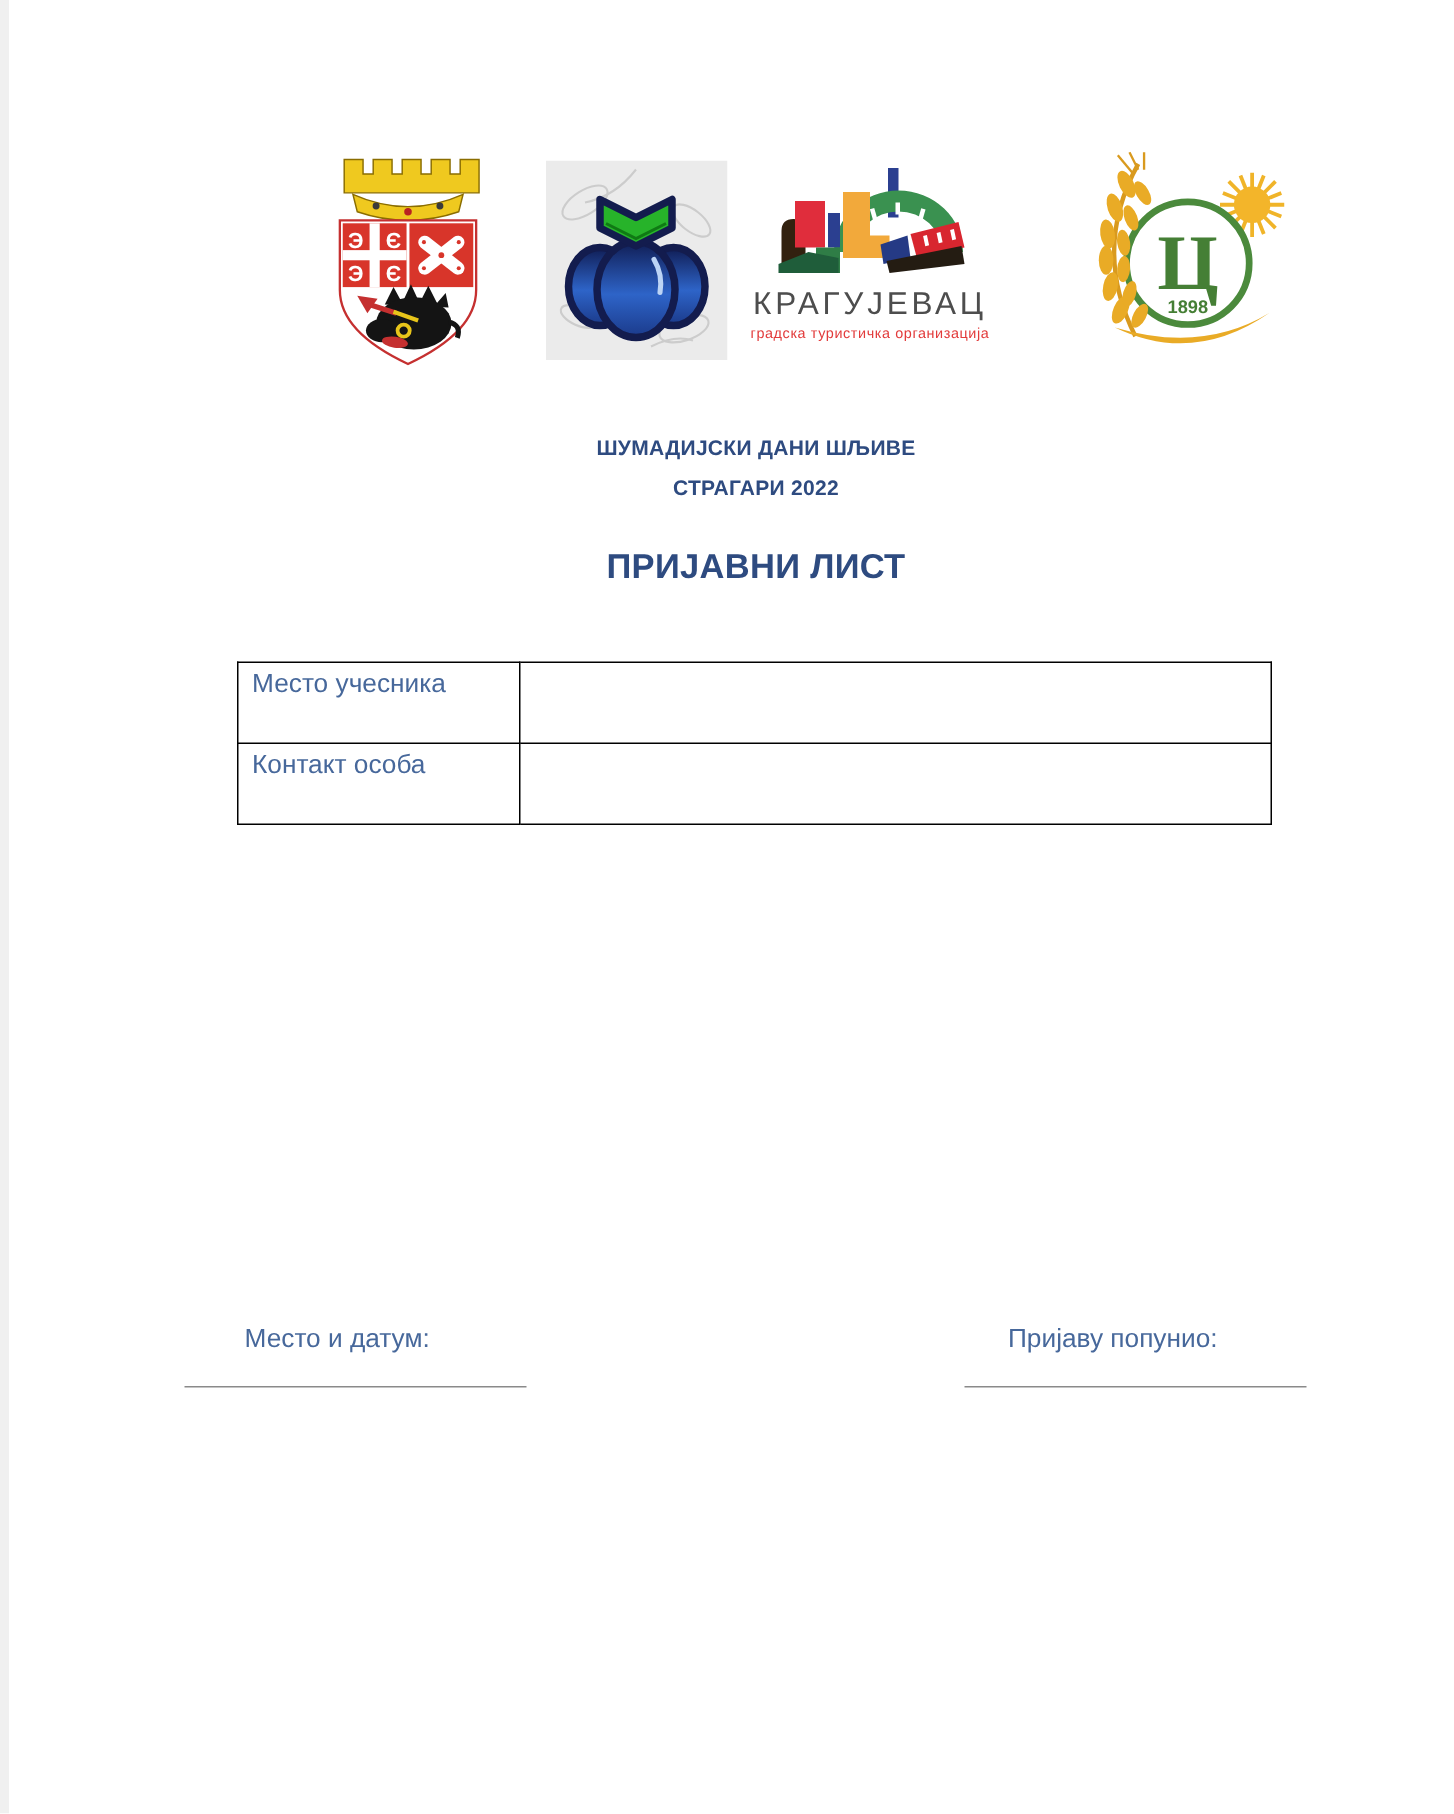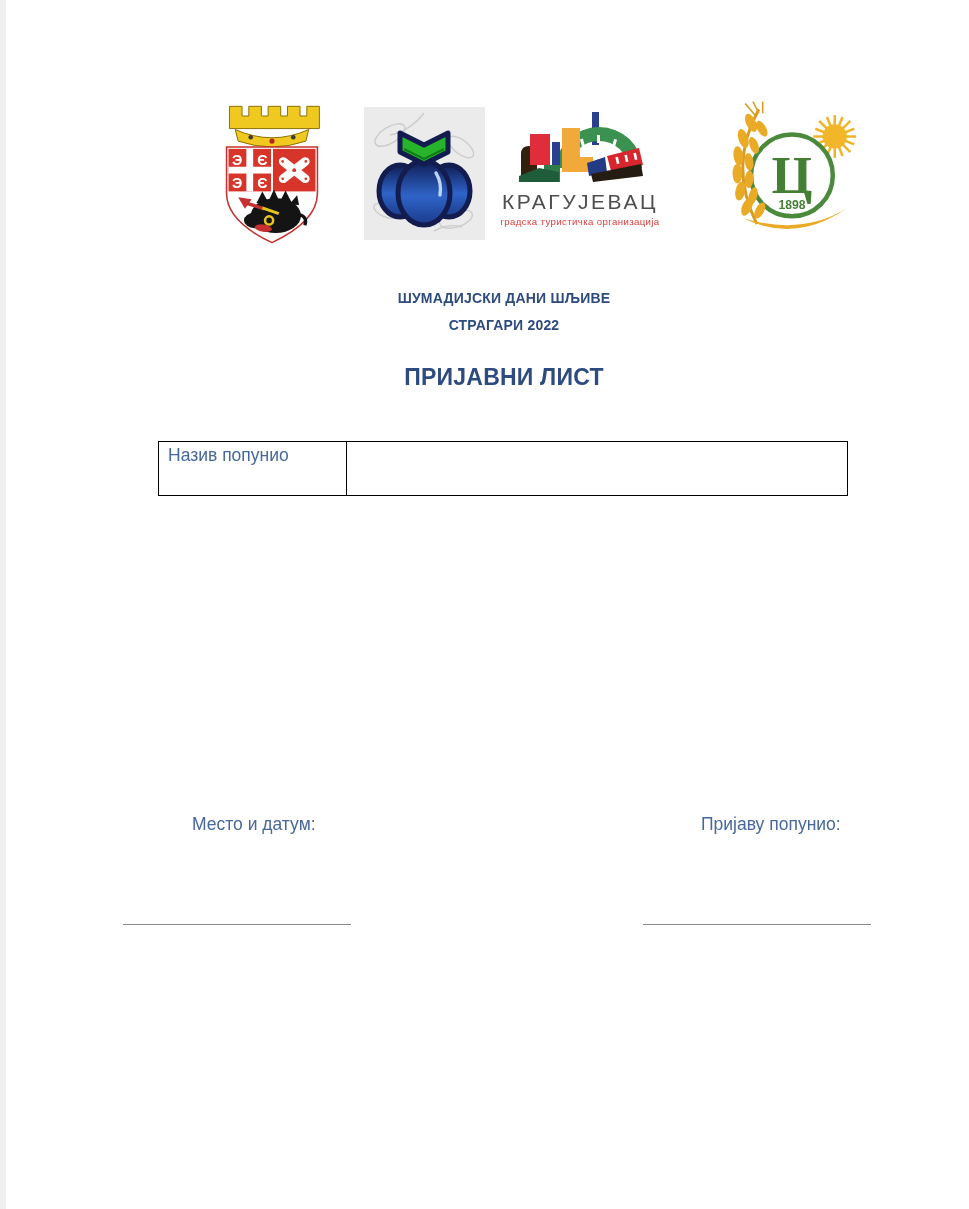--- a/index.html
+++ b/index.html
@@ -18,21 +18,21 @@
     color:#2e4b80;font-weight:bold;font-size:14px;line-height:27px;letter-spacing:.2px;
   }
   .form-subtitle{
     position:absolute;left:160px;width:688px;top:364px;text-align:center;
     color:#2e4b80;font-weight:bold;font-size:23px;letter-spacing:.2px;
   }
   table.form{position:absolute;left:158px;top:441px;width:690px;border-collapse:collapse;table-layout:fixed;}
   table.form td{border:1.5px solid #000;height:50px;vertical-align:top;}
   td.flabel{width:174px;padding:3px 4px 0 9px;font-size:17.5px;color:#47689b;}
   td.fvalue{padding:3px 6px 0 6px;font-size:17px;color:#333;}
-  .footer-label{position:absolute;top:814px;font-size:17.5px;color:#47689b;margin-left:29px;}
+  .footer-label{position:absolute;top:882px;font-size:17.5px;color:#47689b;}
   #footer-left{left:163px;}
   #footer-right{left:672px;}
   .sig-line{position:absolute;top:924px;width:228px;border-top:1.3px solid #8a8a8a;}
   #sig-left{left:123px;}
   #sig-right{left:643px;}
   svg text{font-family:"Liberation Sans",sans-serif;}
   svg text.serif{font-family:"Liberation Serif",serif;}
 </style>
 </head>
 <body>
@@ -192,21 +192,25 @@
 
 <div class="title-block">
   <div>ШУМАДИЈСКИ ДАНИ ШЉИВЕ</div>
   <div>СТРАГАРИ 2022</div>
 </div>
 <div class="form-subtitle">ПРИЈАВНИ ЛИСТ</div>
 
 <table class="form">
   <tbody>
     <tr>
-      <td class="flabel">Назив попунио</td>
+      <td class="flabel">Место учесника</td>
+      <td class="fvalue"></td>
+    </tr>
+    <tr>
+      <td class="flabel">Контакт особа</td>
       <td class="fvalue"></td>
     </tr>
   </tbody>
 </table>
 
 <div class="footer-label" id="footer-left">Место и датум:</div>
 <div class="footer-label" id="footer-right">Пријаву попунио:</div>
 <div class="sig-line" id="sig-left"></div>
 <div class="sig-line" id="sig-right"></div>
 

